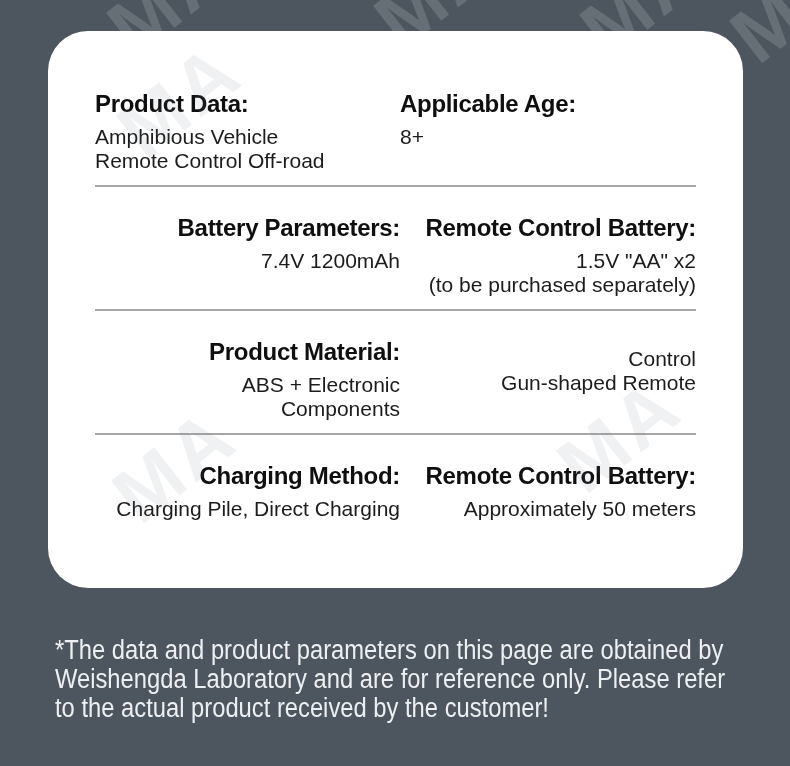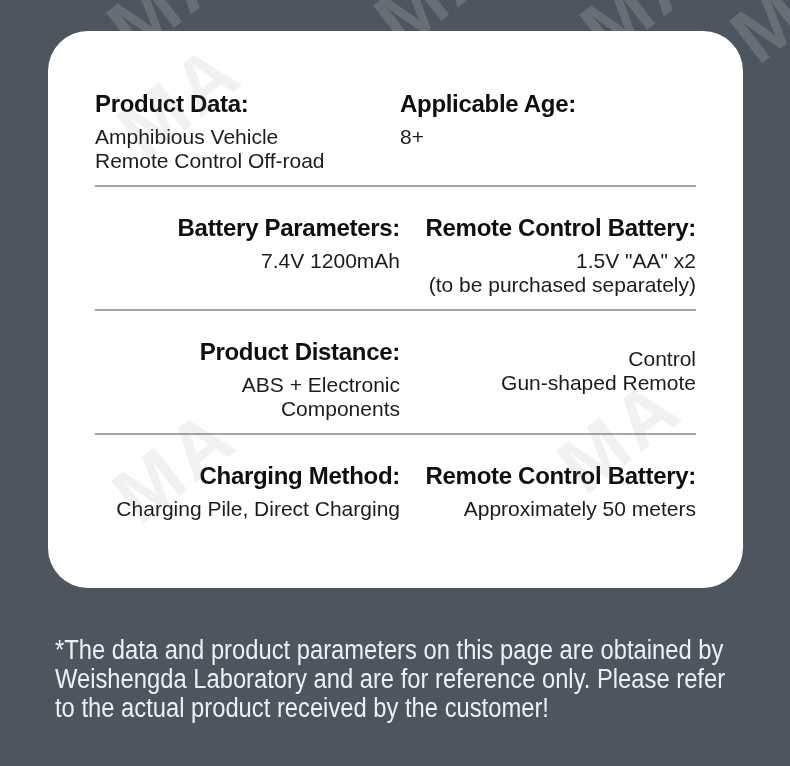--- a/index.html
+++ b/index.html
@@ -127,21 +127,21 @@
         <div class="cell-lines">
           <div class="cell-line">1.5V "AA" x2</div>
           <div class="cell-line">(to be purchased separately)</div>
         </div>
       </div>
     </div>
     <hr class="divider">
 
     <div class="spec-row pt">
       <div class="cell">
-        <div class="cell-title">Product Distance:</div>
+        <div class="cell-title">Product Material:</div>
         <div class="cell-lines">
           <div class="cell-line">ABS + Electronic</div>
           <div class="cell-line">Components</div>
         </div>
       </div>
       <div class="cell">
         <div class="cell-lines">
           <div class="cell-line">Control</div>
           <div class="cell-line">Gun-shaped Remote</div>
         </div>

